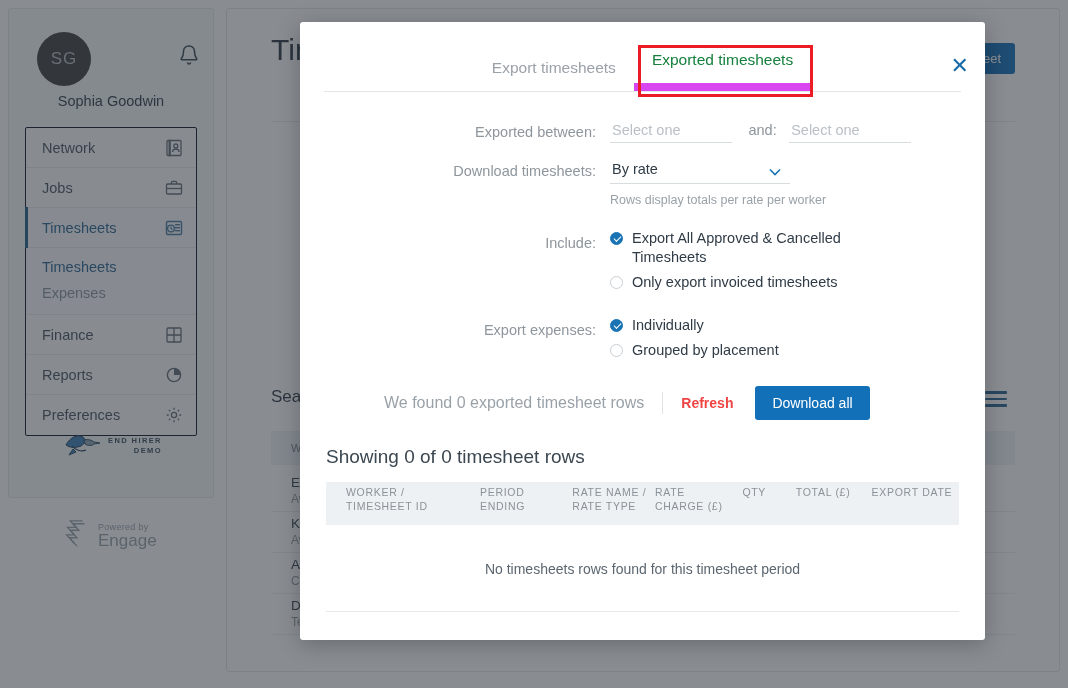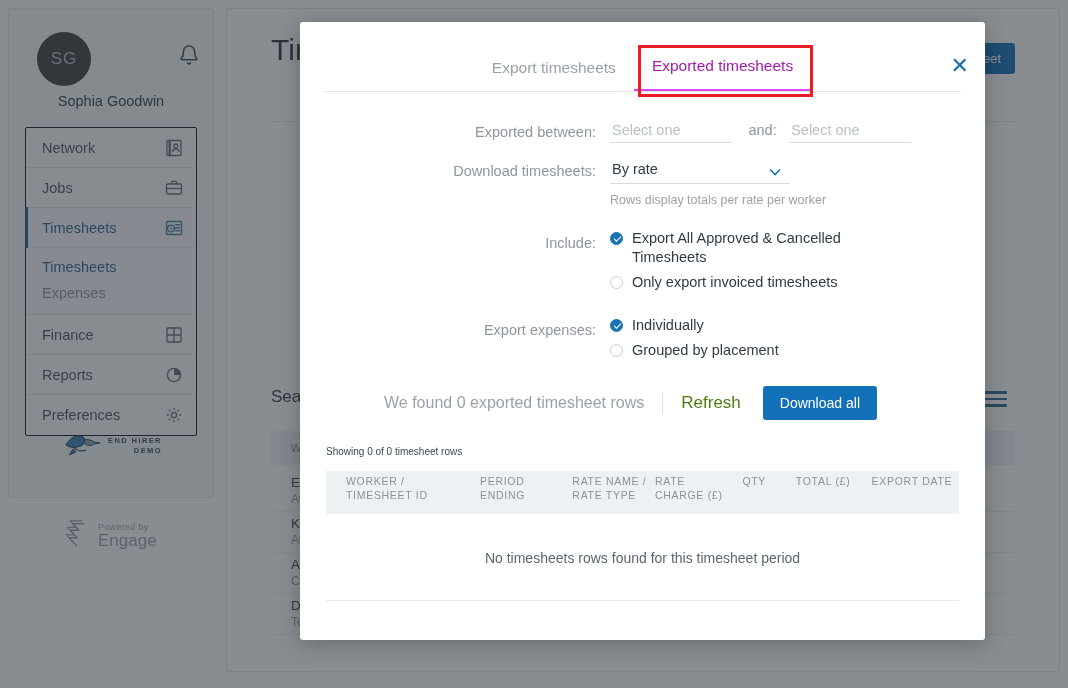--- a/index.html
+++ b/index.html
@@ -115,21 +115,21 @@
   }
   .tabs {
     position: relative; margin: 0 24px; height: 70px;
     border-bottom: 1px solid #e3e7ea;
     display: flex; align-items: flex-end; justify-content: center; gap: 0;
   }
   .tab {
     font-size: 15.5px; padding: 0 18px 14px 18px; cursor: pointer;
     color: #9aa2a9;
   }
-  .tab.active { color: #a21caf; border-bottom: 2px solid #d946ef; }
+  .tab.active { color: #15803d; border-bottom: 8px solid #d946ef; }
   .tab-highlight {
     position: absolute; left: 338px; top: 23px;
     width: 175px; height: 52px;
     border: 3px solid #ec1c24; pointer-events: none;
   }
 
   .form { position: relative; padding: 26px 0 0 0; }
   .frow { display: flex; align-items: flex-start; margin-bottom: 4px; }
   .flabel {
     width: 310px; text-align: right; padding-right: 14px;
@@ -167,28 +167,28 @@
     transform: rotate(-45deg);
   }
   .rlabel { font-size: 14.5px; color: #2f3b46; line-height: 19px; max-width: 232px; }
 
   .found-bar {
     display: flex; align-items: center; gap: 0;
     padding: 16px 0 0 84px;
   }
   .found-txt { font-size: 16px; color: #9aa2a9; }
   .vsep { width: 1px; height: 22px; background: #dfe3e6; margin: 0 18px; }
-  .refresh-link { font-size: 17px; color: #4d7c0f; cursor: pointer; }
+  .refresh-link { font-size: 14px; color: #ef4444; cursor: pointer; font-weight: bold; }
   .dl-btn {
     margin-left: 22px; background: #1270b8; color: #fff;
     border: none; border-radius: 3px; font-size: 14px;
     padding: 9px 17px; cursor: pointer; font-family: "Liberation Sans", sans-serif;
   }
 
-  .showing { padding: 26px 0 0 26px; font-size: 10px; color: #3b4751; }
+  .showing { padding: 26px 0 0 26px; font-size: 19px; color: #3b4751; }
   .thead {
     margin: 14px 26px 0 26px; background: #eef1f3;
     display: flex; align-items: flex-start; padding: 3px 0 12px 20px;
   }
   .th { font-size: 10.5px; color: #8a9299; letter-spacing: .7px; line-height: 14px; }
   .empty-msg { text-align: center; font-size: 14px; color: #5b6670; padding: 36px 0 34px 0; }
   .bot-rule { margin: 0 26px; height: 1px; background: #e7eaed; }
 </style>
 </head>
 <body>

